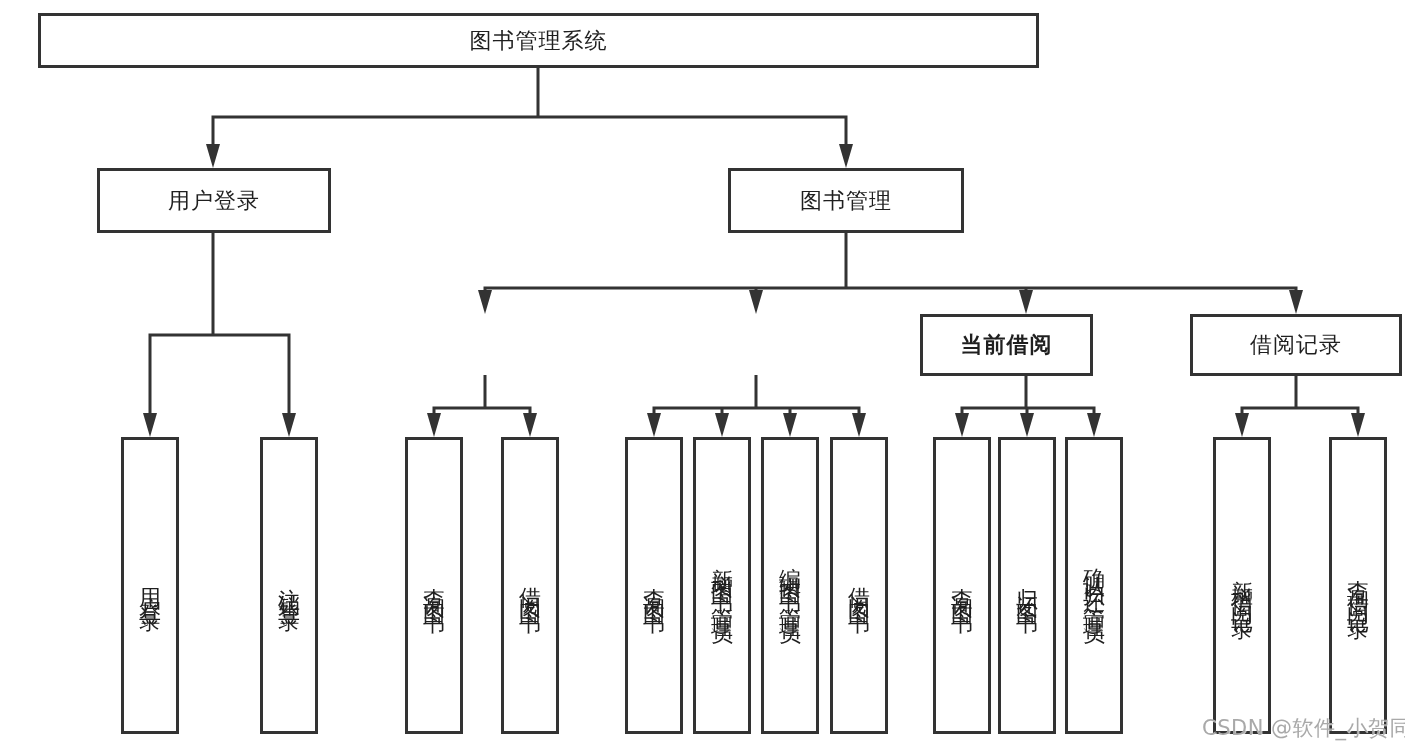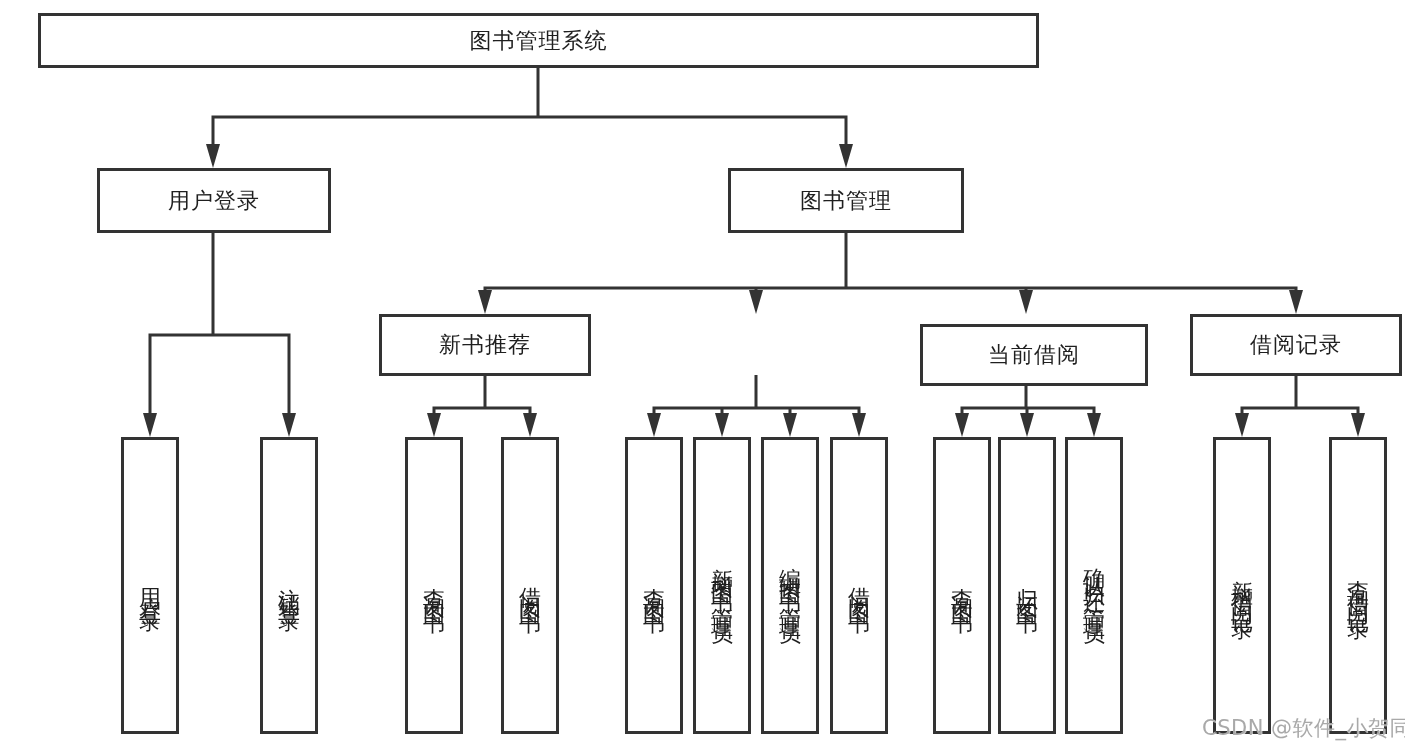--- a/index.html
+++ b/index.html
@@ -30,21 +30,21 @@
     text-orientation:mixed;
     letter-spacing:8px;
     line-height:1;
     font-size:22px;
   }
   #b-root{left:22px;top:13px;width:1001px;height:55px;}
   #b-user-login{left:81px;top:168px;width:234px;height:65px;}
   #b-book-mgmt{left:712px;top:168px;width:236px;height:65px;}
   #b-new-rec{left:363px;top:314px;width:212px;height:62px;}
   #b-borrow{left:632px;top:314px;width:216px;height:62px;}
-  #b-current{left:904px;top:324px;width:228px;height:62px;}
+  #b-current{left:904px;top:314px;width:173px;height:62px;font-weight:bold;}
   #b-records{left:1174px;top:314px;width:212px;height:62px;}
   #l-user-login{left:105px;}
   #l-logout{left:244px;}
   #l-nbr-query{left:389px;}
   #l-nbr-borrow{left:485px;}
   #l-bb-query{left:609px;}
   #l-bb-add{left:677px;}
   #l-bb-edit{left:745px;}
   #l-bb-borrow{left:814px;}
   #l-cb-query{left:917px;}
@@ -106,21 +106,20 @@
       <polygon points="1219,413 1233,413 1226,437"></polygon>
       <polygon points="1335,413 1349,413 1342,437"></polygon>
     </g>
   </svg>
 
   <div class="box" id="b-root">图书管理系统</div>
 
   <div class="box" id="b-user-login">用户登录</div>
   <div class="box" id="b-book-mgmt">图书管理</div>
 
-  <div class="box" id="b-new-rec">新书推荐</div>
   <div class="box" id="b-current">当前借阅</div>
   <div class="box" id="b-records">借阅记录</div>
 
   <div class="box leaf" id="l-user-login">用户登录</div>
   <div class="box leaf" id="l-logout">注销登录</div>
 
   <div class="box leaf" id="l-nbr-query">查询图书</div>
   <div class="box leaf" id="l-nbr-borrow">借阅图书</div>
 
   <div class="box leaf" id="l-bb-query">查询图书</div>

